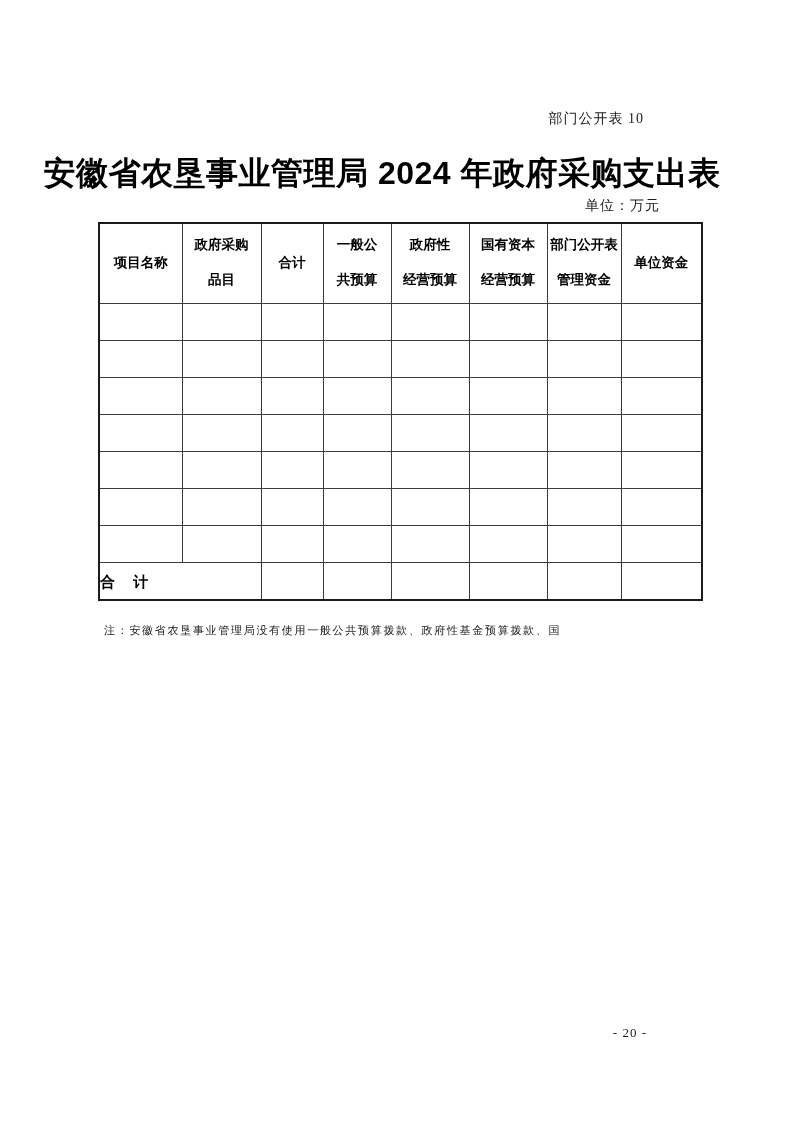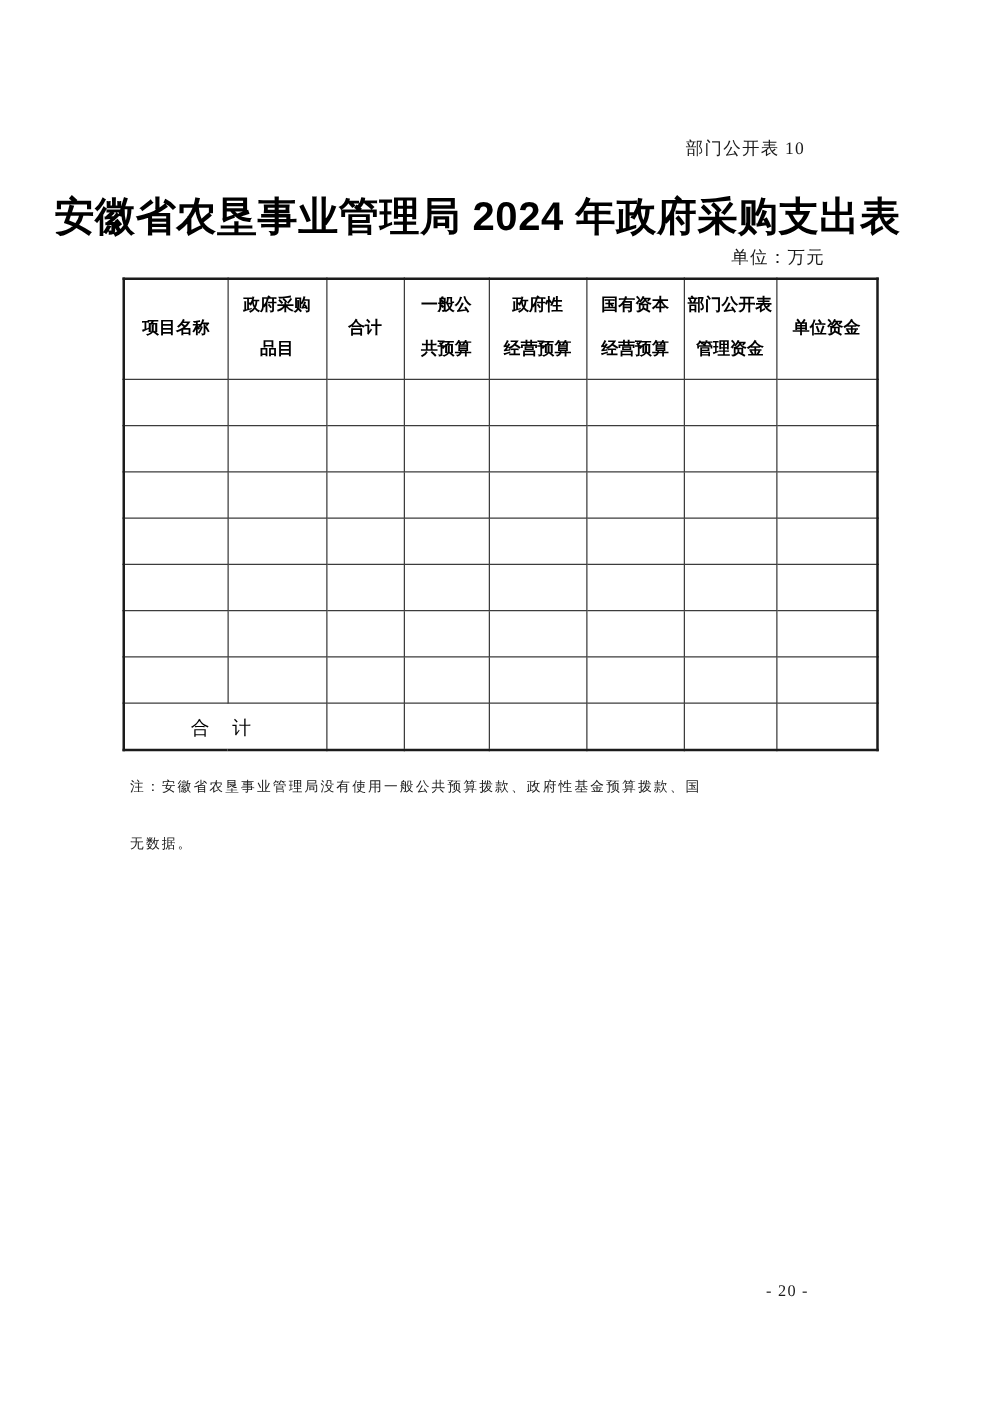--- a/index.html
+++ b/index.html
@@ -79,24 +79,23 @@
     line-height: 1;
   }
   tr.data-row {
     height: 37px;
   }
   tr.total-row {
     height: 38px;
   }
   td.total-label {
     font-family: "Liberation Sans", sans-serif;
-    font-weight: normal;
+    font-weight: bold;
     font-size: 15px;
     letter-spacing: 7px;
-    text-align: center;
     vertical-align: middle;
     padding-top: 4px !important;
     color: #000000;
   }
   .note {
     position: absolute;
     top: 608px;
     left: 104px;
     width: 590px;
     margin: 0;
@@ -267,18 +266,17 @@
           <td></td>
           <td></td>
           <td></td>
           <td></td>
         </tr>
     </tbody>
   </table>
 
   <p class="note">
       <span class="note-line">注：安徽省农垦事业管理局没有使用一般公共预算拨款、政府性基金预算拨款、国</span>
-      <span class="note-line">无数据。</span>
     </p>
 
   <div class="page-number">- 20 -</div>
 
 </div>
 
 </body></html>

